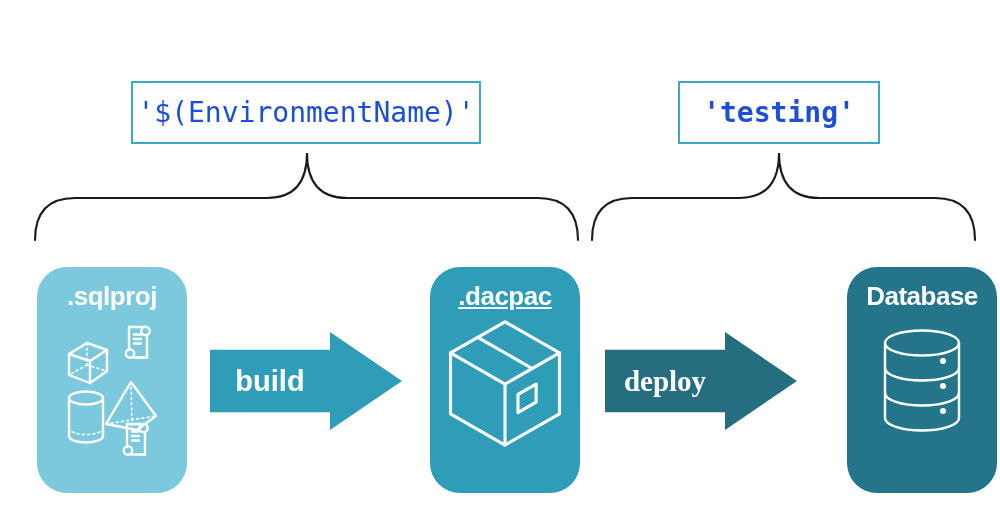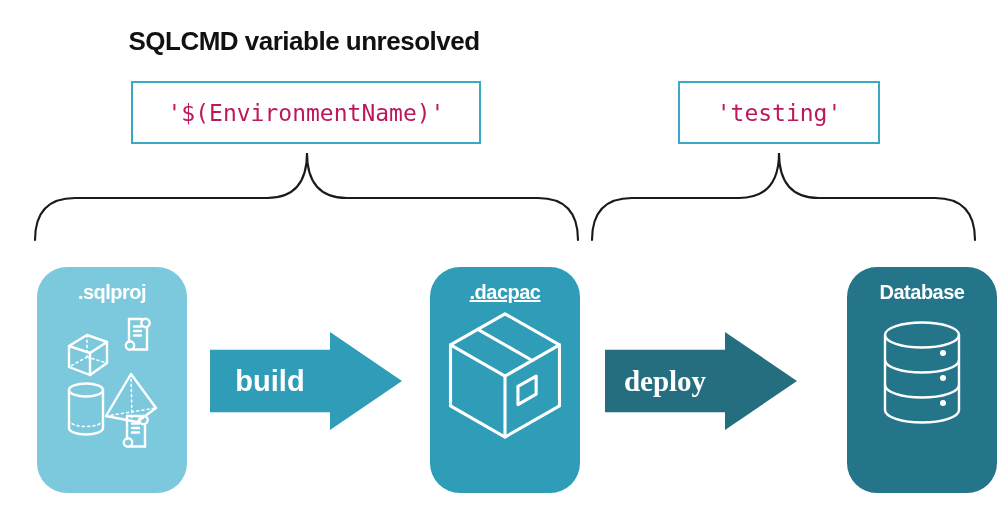--- a/index.html
+++ b/index.html
@@ -10,34 +10,34 @@
   .heading{
     position:absolute;top:26px;width:400px;text-align:center;
     font-size:26px;font-weight:bold;color:#111;letter-spacing:-0.5px;
   }
   #heading-unresolved{left:104px;}
   #heading-set{left:579px;}
   .code-box{
     position:absolute;top:81px;height:63px;border:2px solid var(--accent_border);
     background:#fff;display:flex;align-items:center;justify-content:center;
     font-family:"DejaVu Sans Mono","Liberation Mono",monospace;
-    font-size:23px;color:#be185d;box-sizing:border-box;
+    font-size:28px;color:#1d4ed8;box-sizing:border-box;
   }
   #code-unresolved{left:131px;width:350px;}
-  #code-set{left:678px;width:202px;}
+  #code-set{left:678px;width:202px;font-weight:bold;}
   #braces{position:absolute;left:0;top:150px;}
   .card{
     position:absolute;top:267px;width:150px;height:226px;border-radius:30px;
     color:#fff;display:flex;flex-direction:column;align-items:center;
   }
   #card-sqlproj{left:37px;background:var(--sqlproj);}
   #card-dacpac{left:430px;background:var(--dacpac);text-decoration:underline;}
   #card-database{left:847px;background:var(--database);}
   .card-title{
-    margin-top:14px;font-size:20px;font-weight:bold;letter-spacing:-0.5px;
+    margin-top:14px;font-size:26px;font-weight:bold;letter-spacing:-0.5px;
   }
   .card-icon{margin-top:8px;}
   #card-dacpac .card-icon{margin-top:2px;}
   .arrow{
     position:absolute;top:332px;width:192px;height:98px;
     display:flex;align-items:center;justify-content:center;
     padding-right:72px;box-sizing:border-box;
     clip-path:polygon(0 18%,62.5% 18%,62.5% 0,100% 50%,62.5% 100%,62.5% 82%,0 82%);
     color:#fff;font-size:29px;font-weight:bold;
   }
@@ -46,21 +46,20 @@
   svg .s{stroke:#fff;stroke-width:2.4;fill:none;stroke-linejoin:round;stroke-linecap:round;}
   svg .d{stroke:#fff;stroke-width:1.6;fill:none;stroke-dasharray:2,3.2;stroke-linecap:round;}
   svg .dot{fill:#fff;stroke:none;}
   svg .brace{stroke:#1a1a1a;stroke-width:2.1;fill:none;stroke-linecap:round;}
 </style>
 </head>
 <body>
 
 <div id="canvas">
 
-  <div class="heading" id="heading-unresolved">SQLCMD variable unresolved</div>
 
   <div class="code-box" id="code-unresolved">
     <span>'$(EnvironmentName)'</span>
   </div>
   <div class="code-box" id="code-set">
     <span>'testing'</span>
   </div>
 
   <svg id="braces" width="1000" height="95" viewBox="0 0 1000 95">
     <path class="brace" d="M35,90 Q35,48 75,48 L267,48 Q307,48 307,3 Q307,48 347,48 L538,48 Q578,48 578,90"></path>

